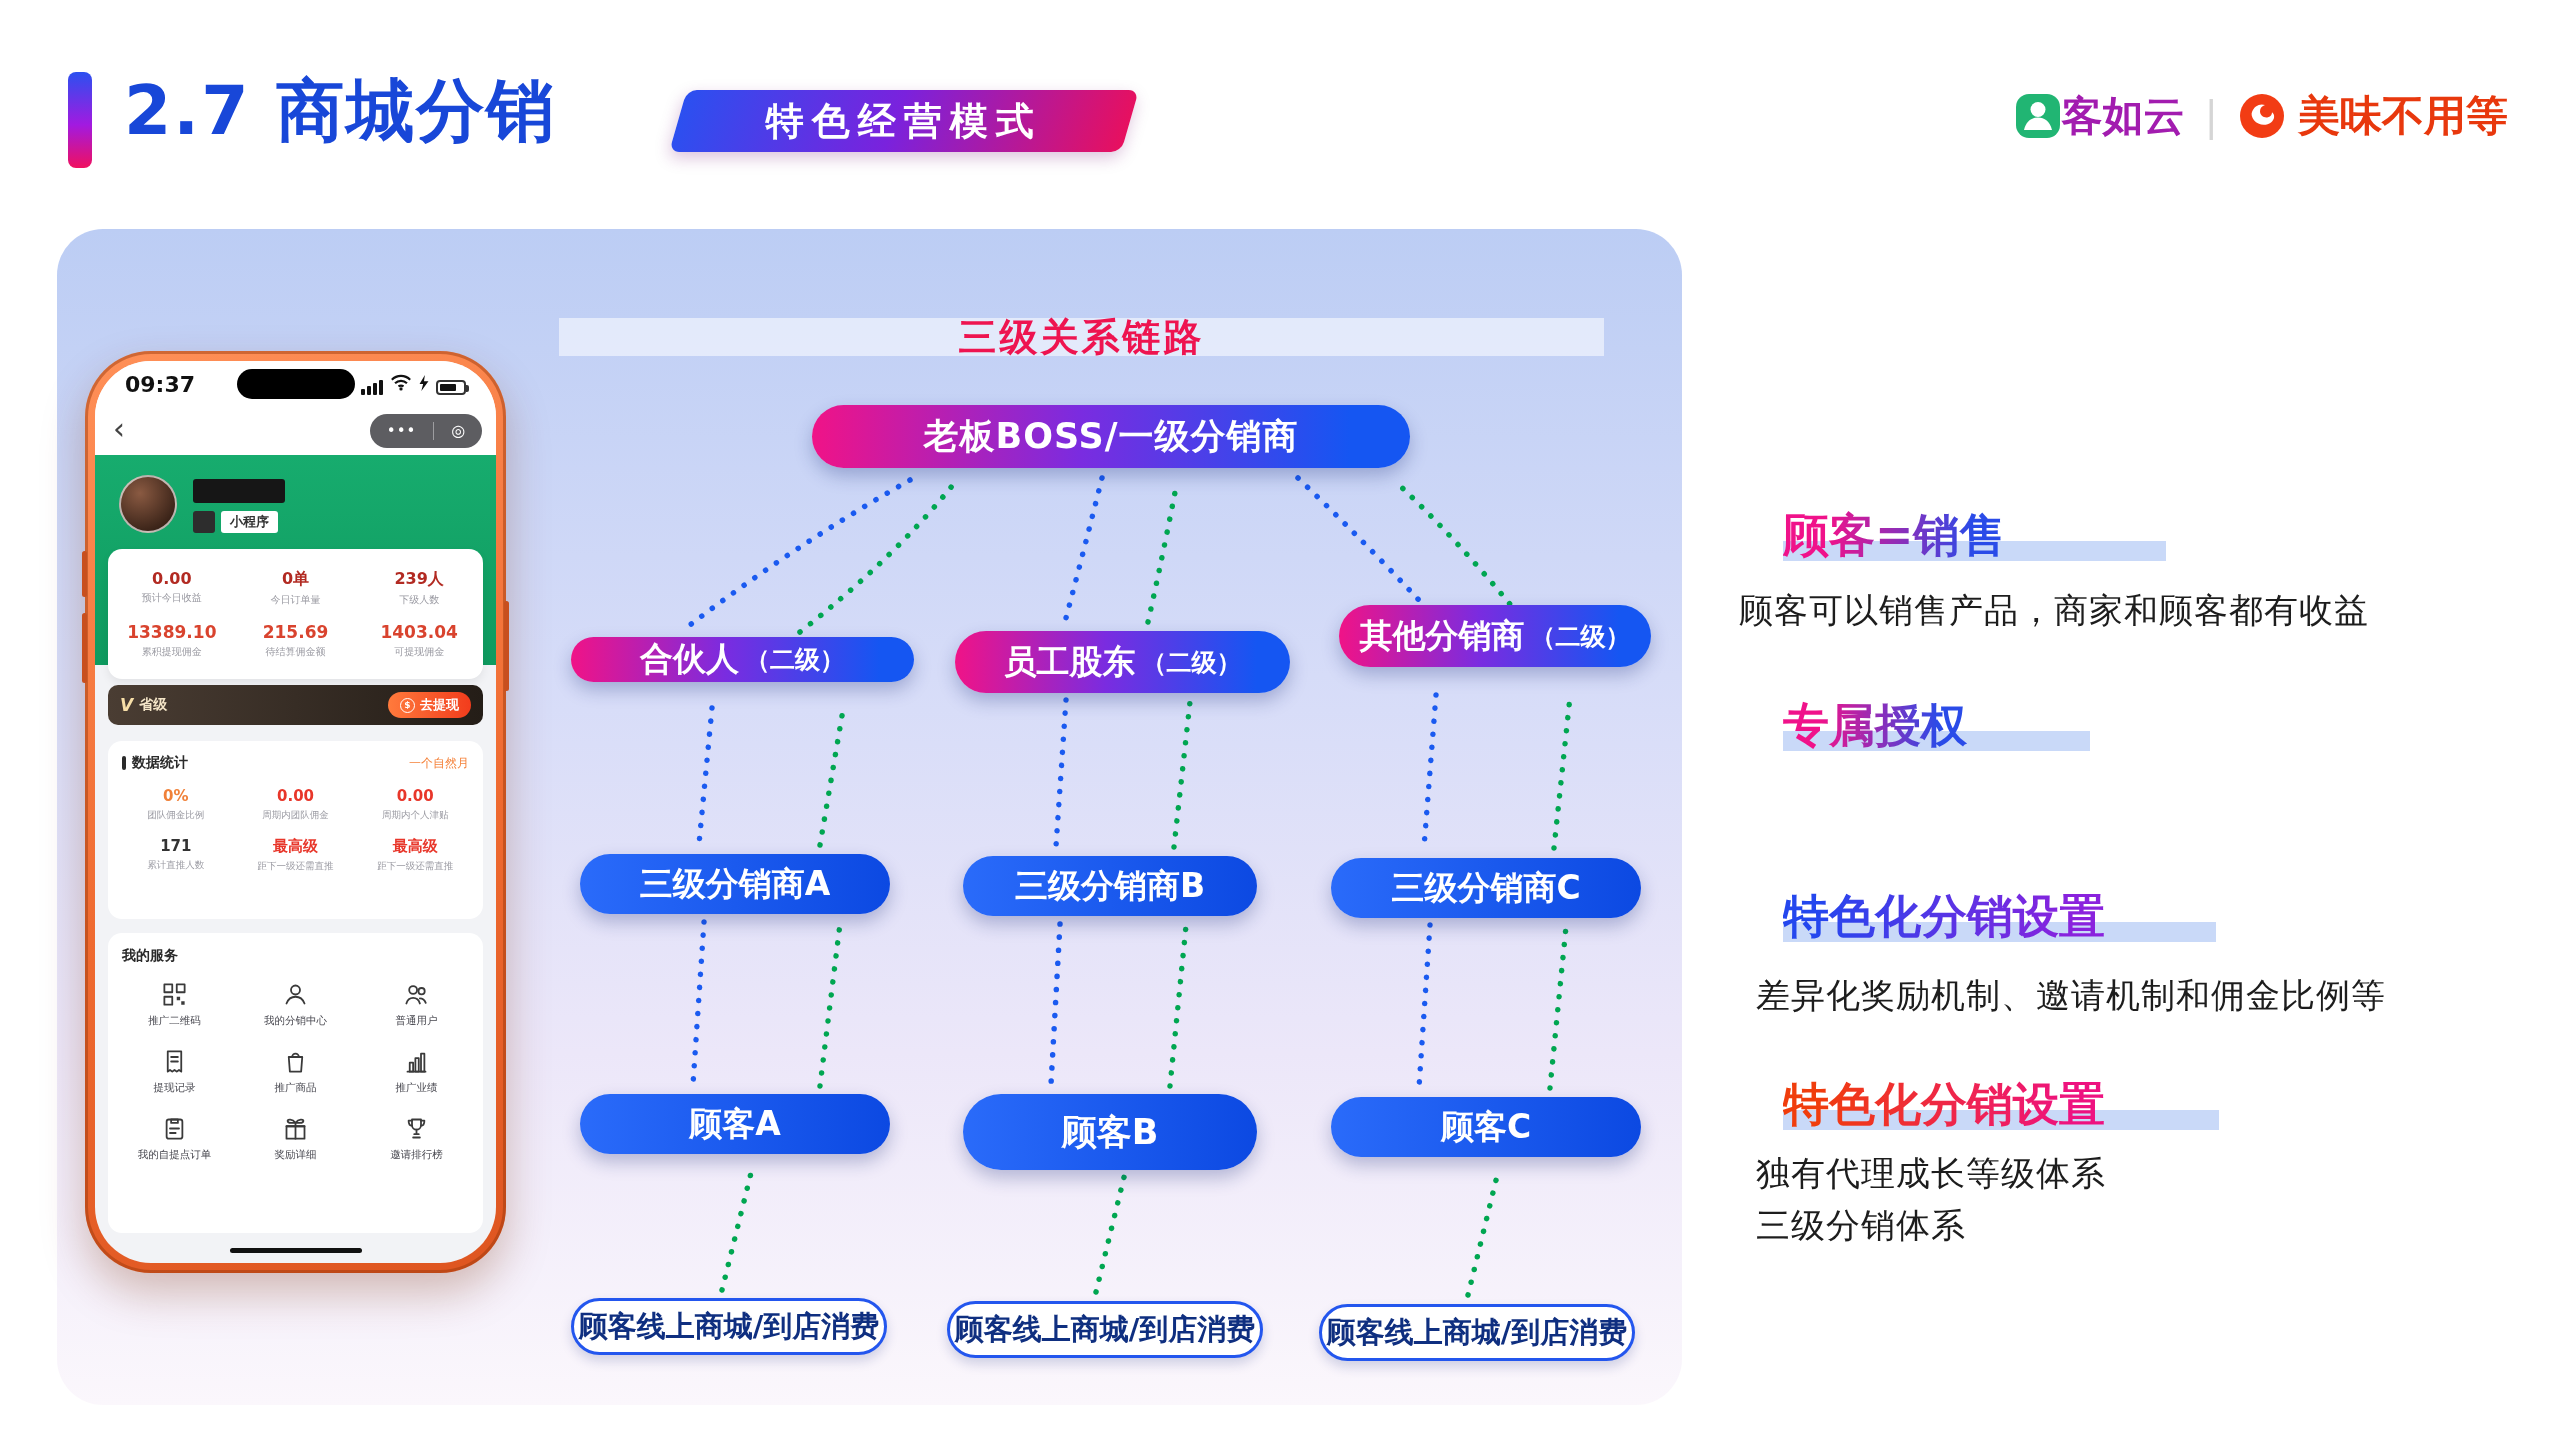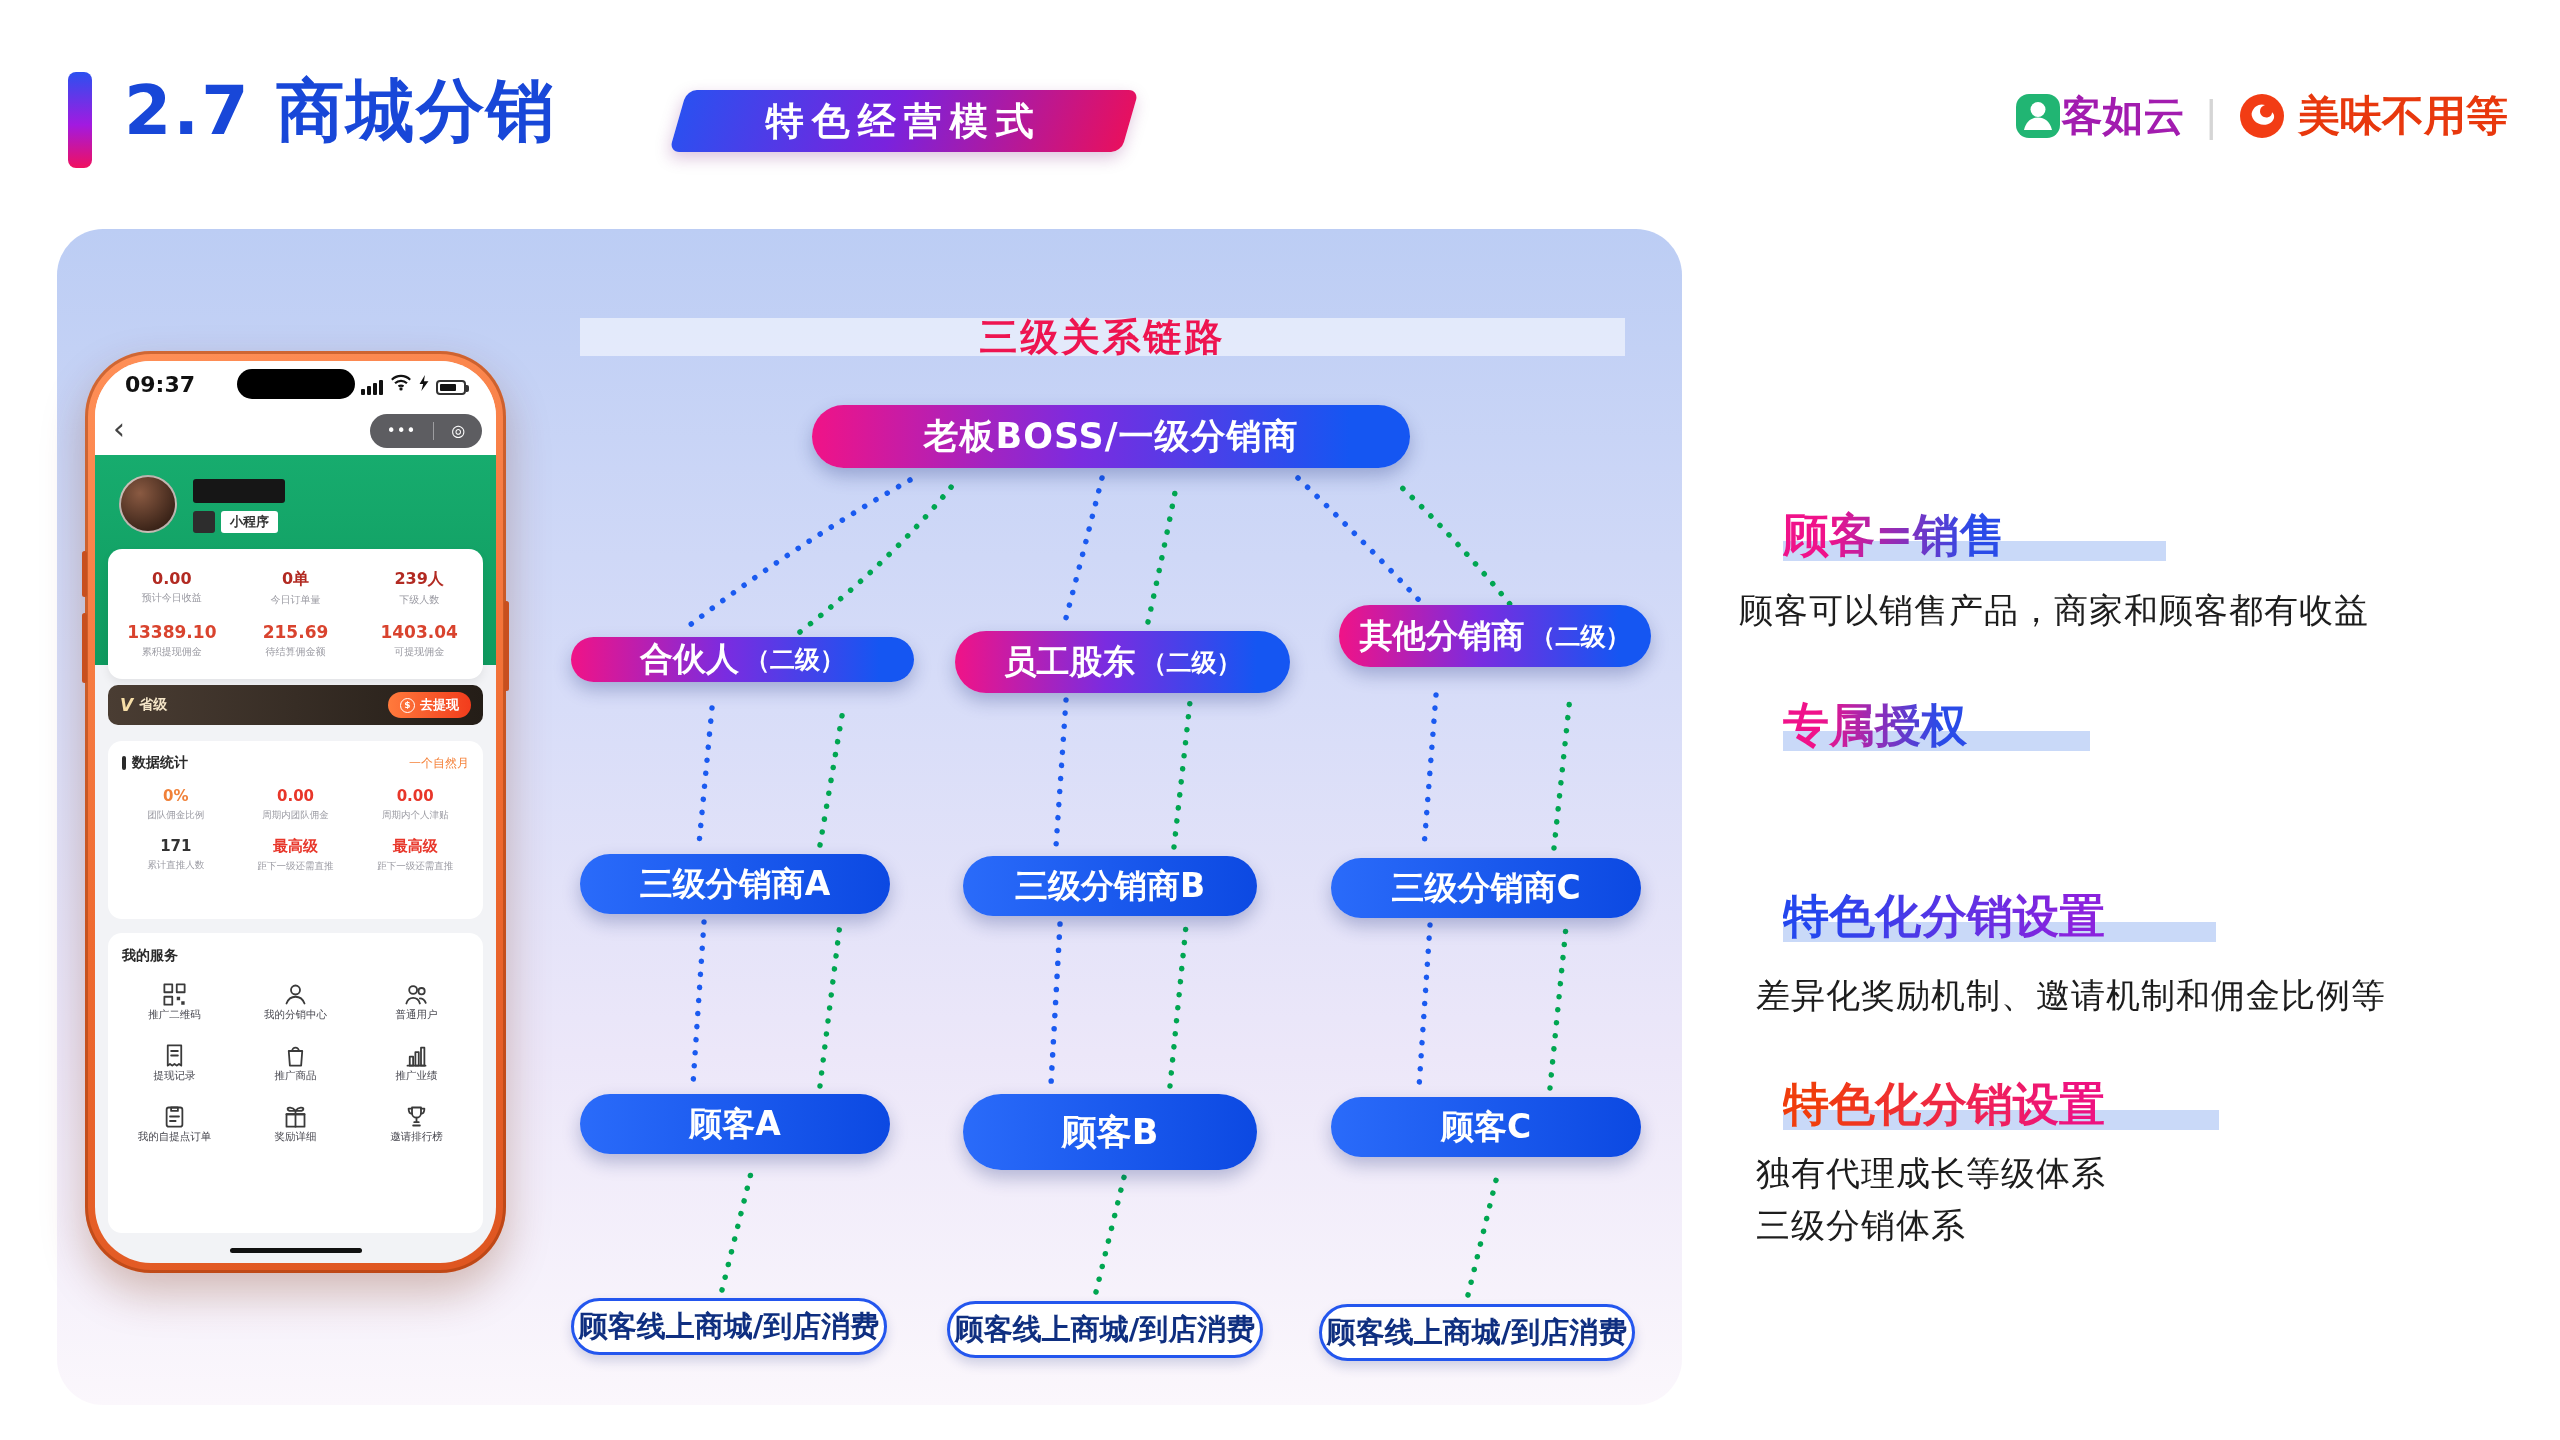--- a/index.html
+++ b/index.html
@@ -20,21 +20,21 @@
   .brand { position:absolute; right:52px; top:90px; height:52px; display:flex; align-items:center; }
   .brand svg { display:block; }
   .brand-name-left { font-size:41px; font-weight:bold; color:#a21caf; }
   .brand-sep { color:#d5d5d5; font-size:40px; margin:0 20px; font-weight:normal; }
   .brand-name-right { font-size:42px; font-weight:bold; color:#e8380d; margin-left:12px; }
 
   
   .main { position:absolute; left:57px; top:229px; width:1625px; height:1176px; border-radius:46px;
     background:linear-gradient(180deg,#bccdf4 0%,#d6dcf8 38%,#ece7f9 70%,#fbf7fc 100%); }
 
-  .chain-strip { position:absolute; left:580px; top:318px; width:1045px; height:38px;
+  .chain-strip { position:absolute; left:559px; top:318px; width:1045px; height:38px;
     background:rgba(255,255,255,.55); display:flex; align-items:center; justify-content:center; }
   .chain-title { font-size:38px; font-weight:bold; color:#ee1450; letter-spacing:3px; line-height:1; }
 
   
   .node { position:absolute; display:flex; align-items:center; justify-content:center;
     color:#fff; font-weight:bold; border-radius:999px; box-shadow:0 8px 18px rgba(20,40,120,.28); }
   .node.grad { background:linear-gradient(90deg,#f01387 0%,#7a2ce0 45%,#1556f2 90%); }
   .node.blue { background:linear-gradient(90deg,#2a6bfa 0%,#0c49e2 100%); }
   .node .nm { font-size:33px; }
   .node .tag { font-size:25px; margin-left:6px; font-weight:bold; }
@@ -127,21 +127,21 @@
   .drow { display:flex; margin-top:15px; }
   .drow > div { flex:1; text-align:center; }
   .dval { font-size:15px; font-weight:bold; color:#333; }
   .dval.or { color:#f08038; } .dval.rd { color:#e8362a; }
   .dlab { font-size:9.5px; color:#9a9aa2; margin-top:4px; white-space:nowrap; }
 
   .servcard { position:absolute; top:572px; left:13px; right:13px; height:300px; background:#fff;
     border-radius:14px; padding:14px 6px 6px; }
   .stitle { font-size:14px; font-weight:bold; color:#2a2a2a; padding-left:8px; }
   .sgrid { display:grid; grid-template-columns:repeat(3,1fr); row-gap:20px; margin-top:16px; }
-  .gitem { display:flex; flex-direction:column; align-items:center; gap:0; cursor:pointer; }
+  .gitem { display:flex; flex-direction:column; align-items:center; gap:6px; cursor:pointer; }
   .gitem svg { width:27px; height:27px; stroke:#3a3a3a; fill:none; stroke-width:1.6; stroke-linecap:round; stroke-linejoin:round; }
   .glab { font-size:10.5px; color:#47474f; white-space:nowrap; }
   .homebar { position:absolute; bottom:10px; left:50%; transform:translateX(-50%); width:132px; height:5px;
     border-radius:3px; background:#111; z-index:3; }
 
   
   .adv-header { position:absolute; left:1711px; top:309px; width:553px; height:109px; border-radius:20px;
     background:linear-gradient(100deg,#2452f2 0%,#8a22d8 55%,#ef1282 100%);
     color:#fff; font-size:55px; font-weight:bold; display:flex; align-items:center;
     padding-left:50px; letter-spacing:5px; box-shadow:0 12px 26px rgba(120,20,140,.3); }

